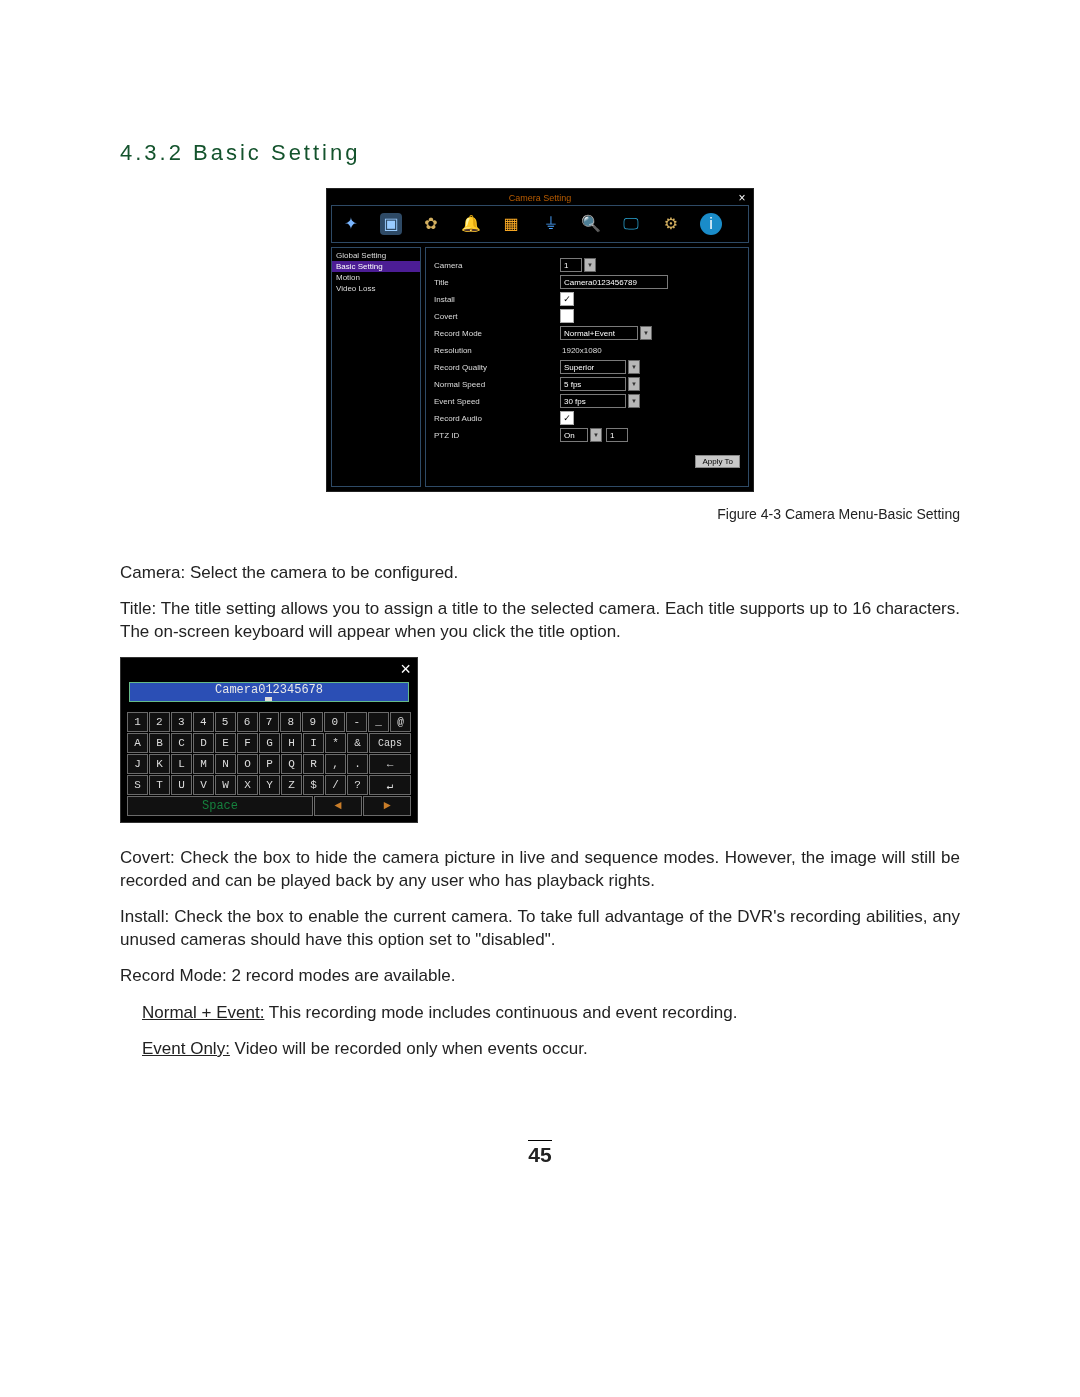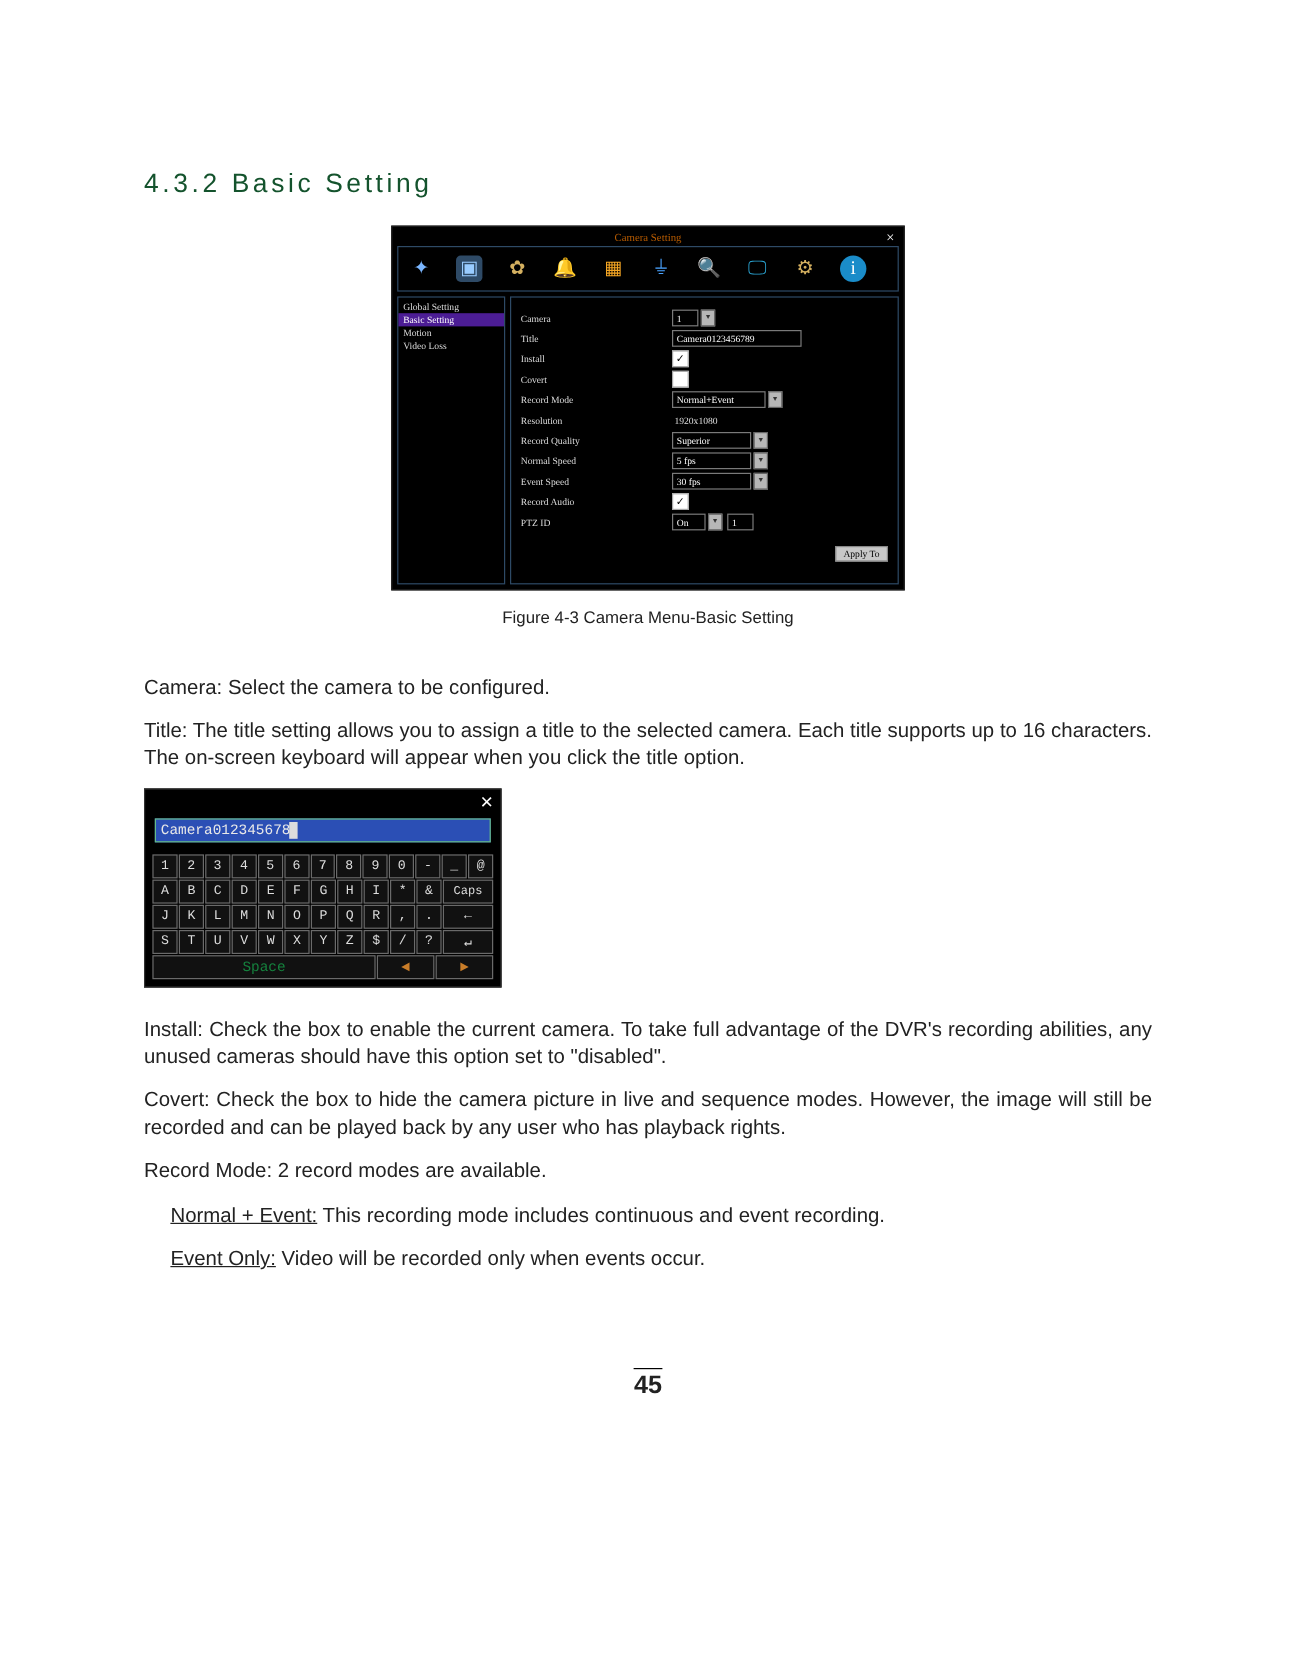--- a/index.html
+++ b/index.html
@@ -19,21 +19,21 @@
     font-size: 22px;
     letter-spacing: 3px;
     margin-bottom: 22px;
   }
   .dvr-window {
     width: 422px;
     margin: 0 auto 14px auto;
     background: #000;
     border: 1px solid #222;
     padding: 2px;
-    font-family: Liberation Serif, serif;
+    font-family: Liberation Sans, sans-serif;
     color: #eee;
     font-size: 9px;
   }
   .dvr-titlebar {
     display: flex;
     justify-content: center;
     position: relative;
     background: #000;
     height: 14px;
     align-items: center;
@@ -145,21 +145,21 @@
     position: absolute;
     right: 8px; bottom: 18px;
     background: #c8c8c8;
     color: #000;
     border: 1px solid #888;
     padding: 1px 6px;
     font-size: 8px;
     font-family: inherit;
   }
   .figure-caption {
-    text-align: center;
+    text-align: right;
     font-size: 14px;
     margin-bottom: 40px;
   }
   .body-text {
     font-size: 17px;
     line-height: 1.32;
     text-align: justify;
     margin-bottom: 14px;
   }
   .body-text .label {
@@ -197,20 +197,21 @@
     margin: 2px 6px 10px 6px;
     height: 18px;
     background: #2b4fb5;
     border: 1px solid #6b8;
     color: #e8e8e8;
     font-size: 12px;
     padding: 0 4px;
     display: flex;
     align-items: center;
     position: relative;
+    flex-direction: column;
   }
   .osk-cursor {
     display: inline-block;
     width: 7px; height: 14px;
     background: #ddd;
     margin-left: -1px;
   }
   .osk-grid {
     display: flex;
     flex-direction: column;
@@ -436,25 +437,25 @@
       </div>
       <div class="osk-row">
         <div class="osk-key space">Space</div>
         <div class="osk-key nav">◄</div>
         <div class="osk-key nav">►</div>
       </div>
     </div>
   </div>
 
   <div class="body-text">
+    <span class="label">Covert:</span><span> Check the box to hide the camera picture in live and sequence modes. However, the image will still be recorded and can be played back by any user who has playback rights.</span>
+  </div>
+
+  <div class="body-text">
     <span class="label">Install:</span><span> Check the box to enable the current camera. To take full advantage of the DVR's recording abilities, any unused cameras should have this option set to "disabled".</span>
-  </div>
-
-  <div class="body-text">
-    <span class="label">Covert:</span><span> Check the box to hide the camera picture in live and sequence modes. However, the image will still be recorded and can be played back by any user who has playback rights.</span>
   </div>
 
   <div class="body-text">
     <span class="label">Record Mode:</span><span> 2 record modes are available.</span>
   </div>
 
   <div class="body-text indent">
     <span class="submode">Normal + Event:</span><span> This recording mode includes continuous and event recording.</span>
   </div>
 

